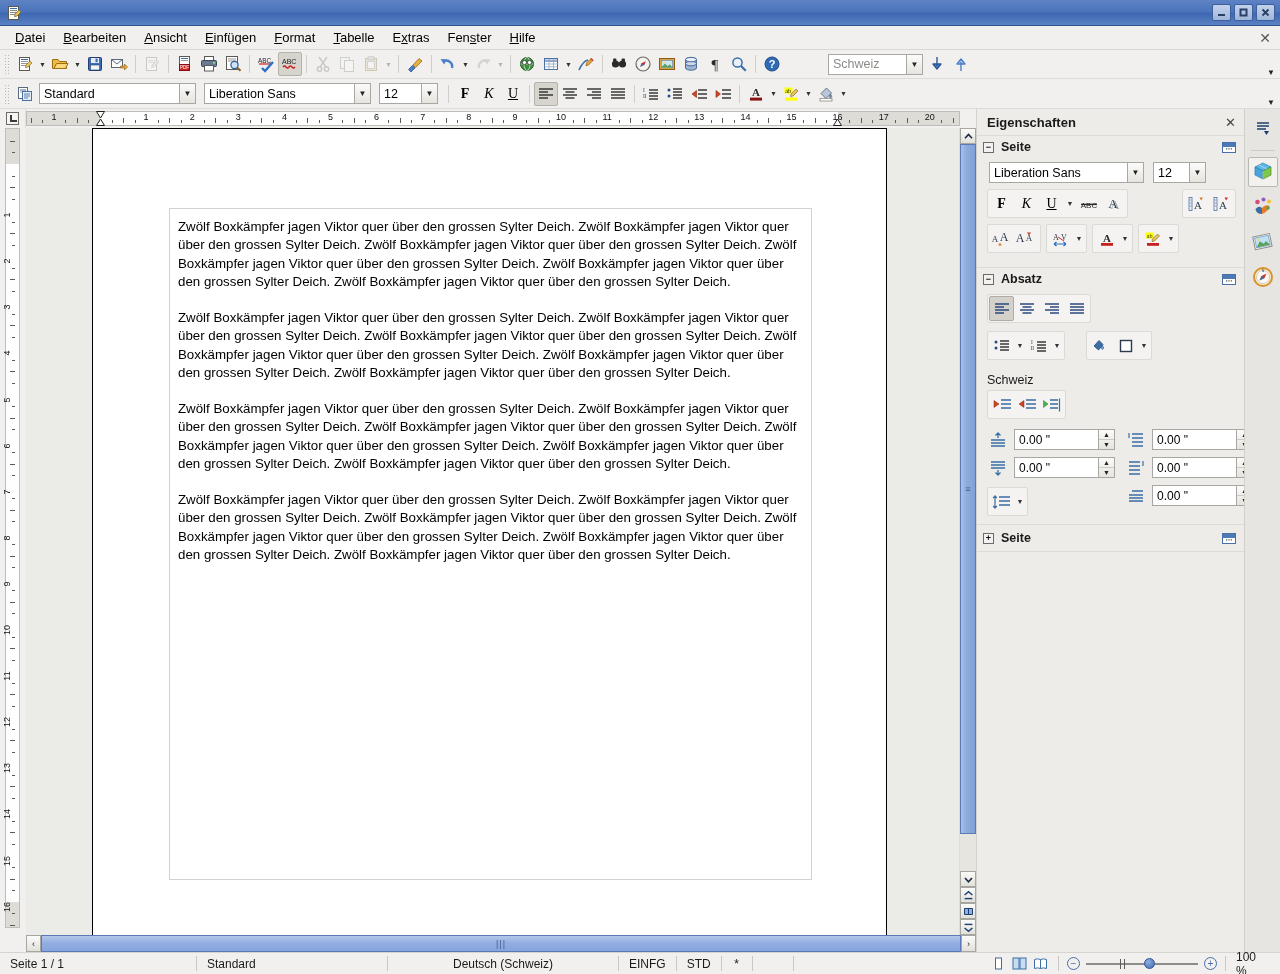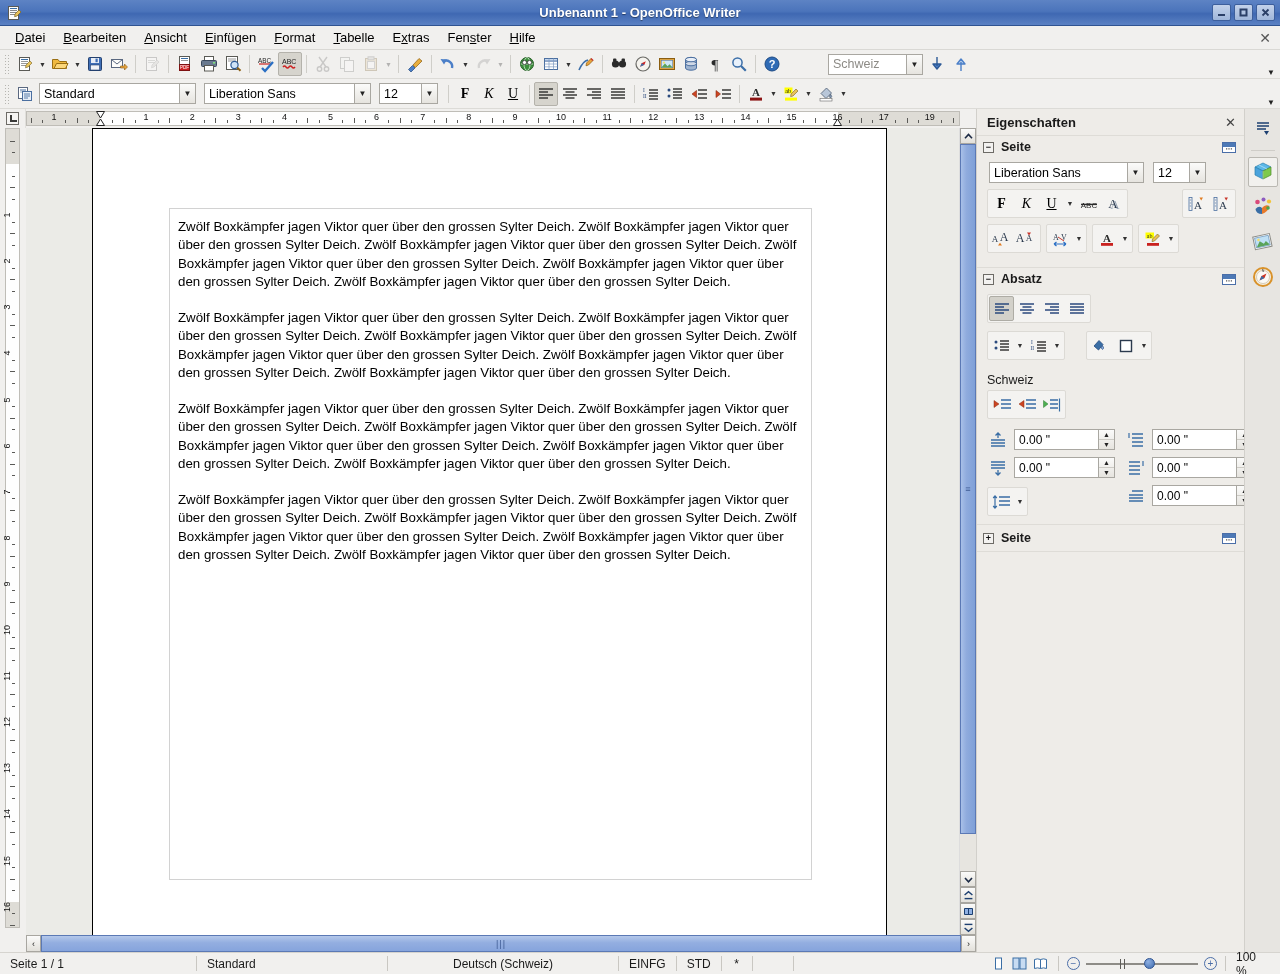--- a/index.html
+++ b/index.html
@@ -228,21 +228,20 @@
     <span class="tb-icon">
       <svg width="16" height="16" viewBox="0 0 16 16">
         <rect x="2.5" y="1.5" width="10" height="13" fill="#fdfdfb" stroke="#5a5a55"></rect>
         <rect x="4" y="3" width="7" height="1" fill="#3a6ea5"></rect>
         <rect x="4" y="5" width="7" height="1" fill="#888"></rect>
         <rect x="4" y="7" width="7" height="1" fill="#888"></rect>
         <rect x="4" y="9" width="5" height="1" fill="#888"></rect>
         <path d="M9 9 L13 5 L15 7 L11 11 L8.6 11.7 Z" fill="#e8c15b" stroke="#7a6423" stroke-width=".7"></path>
       </svg>
     </span>
-    <span class="tb-title">Unbenannt 1 - OpenOffice Writer</span>
     <div class="tb-buttons">
       <div class="tb-btn">
         <svg width="11" height="11" viewBox="0 0 11 11">
             <rect x="2" y="7" width="7" height="2" fill="#2a3f67"></rect>
           </svg>
       </div>
       <div class="tb-btn">
         <svg width="11" height="11" viewBox="0 0 11 11">
             <rect x="2.5" y="2.5" width="6" height="6" fill="none" stroke="#2a3f67" stroke-width="2"></rect>
           </svg>
@@ -730,21 +729,21 @@
             <div class="tick" style="left: 823.125px;"></div>
             <div class="tickhalf" style="left: 834.65px;"></div>
             <div class="tick" style="left: 846.175px;"></div>
             <div class="num" style="left: 811.6px;">16</div>
             <div class="tick" style="left: 869.225px;"></div>
             <div class="tickhalf" style="left: 880.75px;"></div>
             <div class="tick" style="left: 892.275px;"></div>
             <div class="num" style="left: 857.7px;">17</div>
             <div class="tick" style="left: 915.325px;"></div>
             <div class="tickhalf" style="left: 926.85px;"></div>
-            <div class="num" style="left: 903.8px;">19</div>
+            <div class="num" style="left: 903.8px;">20</div>
             <div class="indent" style="left: 69.5px;">
               <svg width="9" height="15" viewBox="0 0 9 15">
                 <path d="M0.5 0.5 h8 L4.5 7 Z" fill="#fff" stroke="#222"></path>
                 <path d="M0.5 14.5 h8 L4.5 8 Z" fill="#fff" stroke="#222"></path>
               </svg>
             </div>
             <div class="indent" style="left: 807.1px;">
               <svg width="9" height="15" viewBox="0 0 9 15">
                 <path d="M0.5 14.5 h8 L4.5 8 Z" fill="#fff" stroke="#222"></path>
               </svg>

